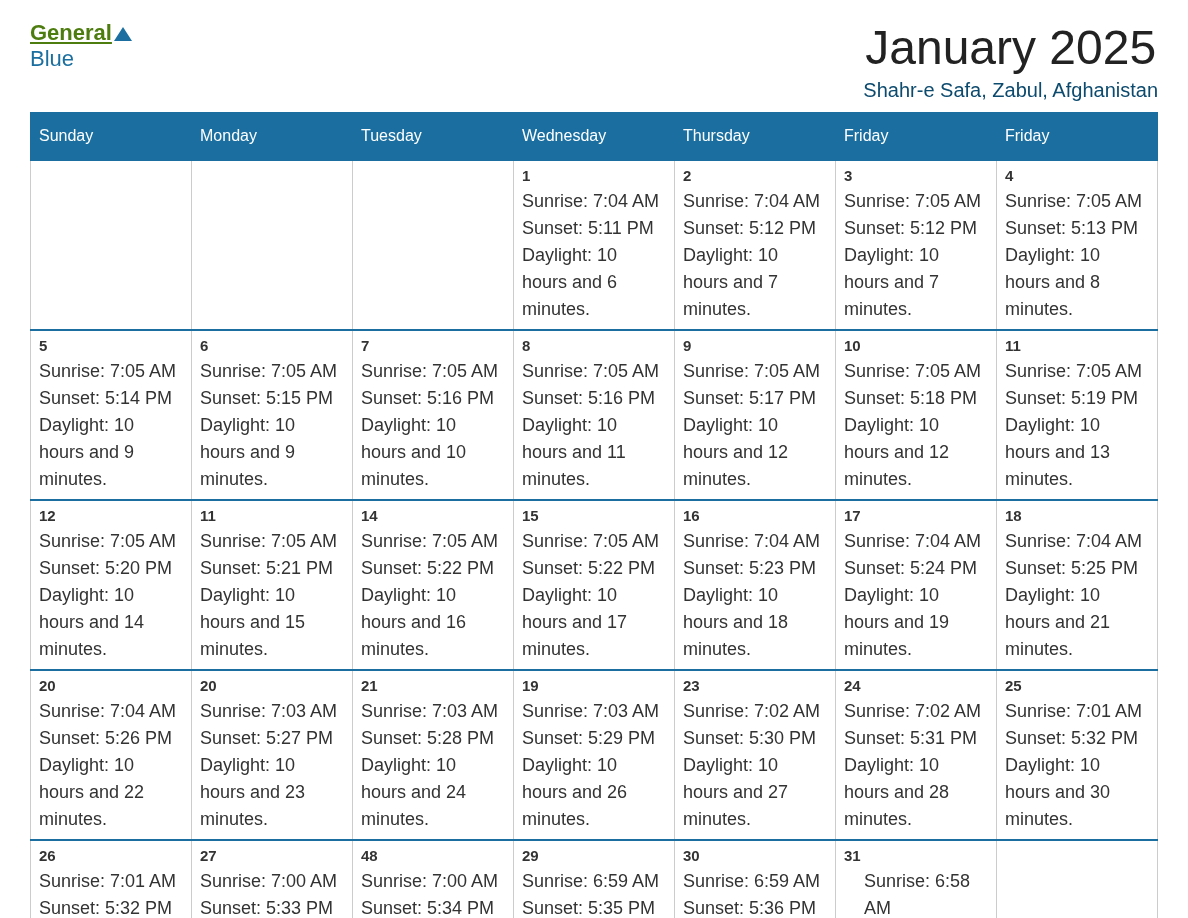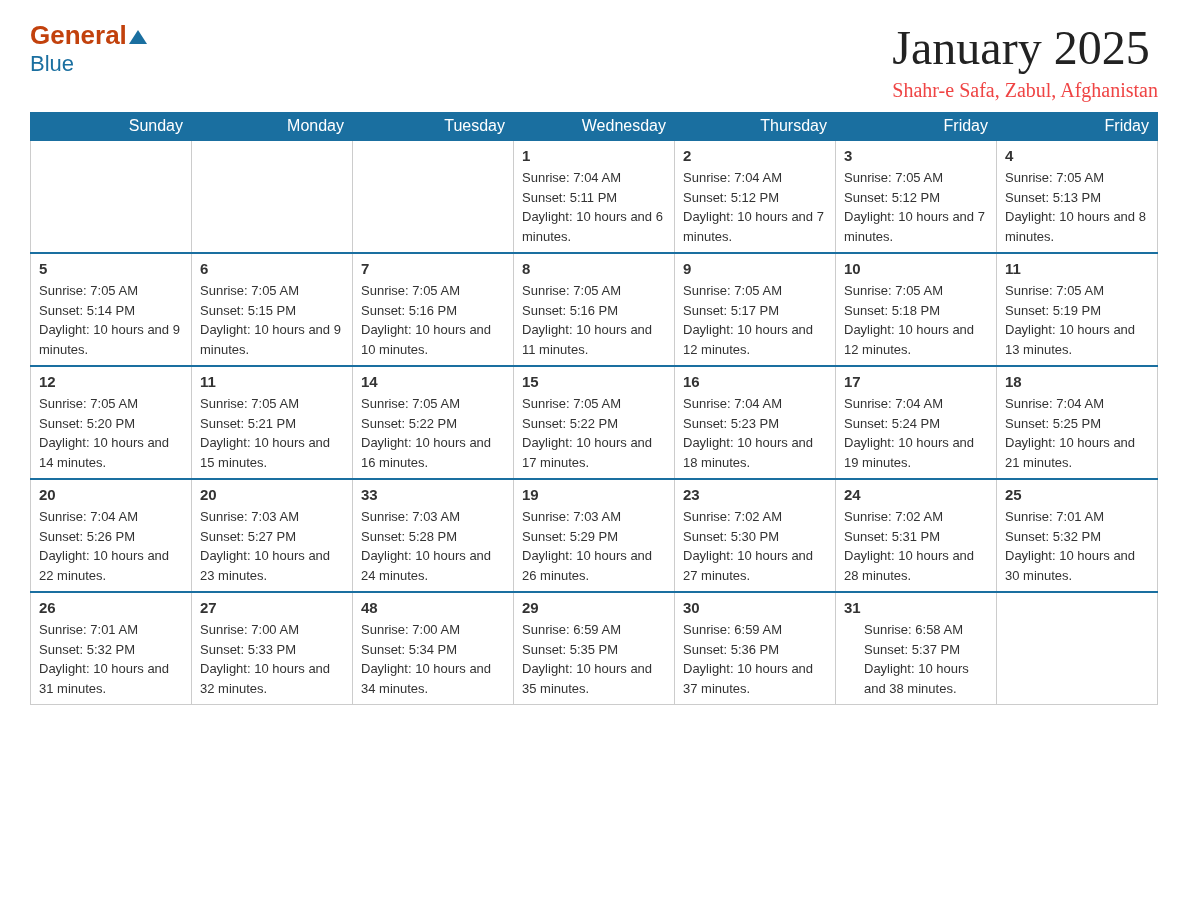--- a/index.html
+++ b/index.html
@@ -10,83 +10,83 @@
       min-height: 918px;
       padding: 20px 30px;
     }
     .header {
       display: flex;
       justify-content: space-between;
       align-items: flex-start;
       margin-bottom: 10px;
     }
     .logo-text-general {
-      font-size: 26px;
+      font-size: 22px;
       font-weight: bold;
-      color: #c2410c;
+      color: #4d7c0f;
+      text-decoration: underline;
     }
     .logo-text-blue {
       font-size: 22px;
       font-weight: normal;
       color: #1a6fa0;
     }
     .logo-wrapper {
       display: flex;
       flex-direction: column;
     }
     .logo-top {
       display: flex;
       align-items: center;
     }
     .title-section {
-      text-align: left;
-      font-family: Liberation Serif, serif;
+      text-align: center;
     }
     .calendar-title {
       font-size: 48px;
       font-weight: normal;
       color: #222;
     }
     .calendar-subtitle {
       font-size: 20px;
-      color: #ef4444;
+      color: #0c4a6e;
       margin-top: 4px;
     }
     table {
       width: 100%;
       border-collapse: collapse;
       margin-top: 10px;
     }
     thead tr th {
       background-color: #1a6fa0;
       color: white;
-      padding: 4px 8px;
+      padding: 14px 8px;
       font-size: 16px;
       font-weight: normal;
-      text-align: right;
+      text-align: left;
       border: 1px solid #1a6fa0;
     }
     tbody tr td {
       vertical-align: top;
       border: 1px solid #ccc;
       border-top: 2px solid #1a6fa0;
       padding: 6px 8px;
       font-size: 13px;
       color: #333;
       width: calc(100% / 7);
       min-height: 100px;
     }
     tbody tr td .day-num {
       font-size: 15px;
       font-weight: bold;
       display: block;
       margin-bottom: 4px;
     }
     tbody tr td .day-info {
-      font-size: 13px;
+      font-size: 18px;
       line-height: 1.5;
       color: #333;
     }
     tbody tr td.empty {
       border-top: 2px solid #1a6fa0;
     }
   </style>
 </head>
 <body>
 
@@ -244,21 +244,21 @@
 Sunset: 5:26 PM
 Daylight: 10 hours and 22 minutes.</div>
         </td>
         <td>
           <span class="day-num">20</span>
           <div class="day-info" style="white-space: pre-line;">Sunrise: 7:03 AM
 Sunset: 5:27 PM
 Daylight: 10 hours and 23 minutes.</div>
         </td>
         <td>
-          <span class="day-num">33</span>
+          <span class="day-num">21</span>
           <div class="day-info" style="white-space: pre-line;">Sunrise: 7:03 AM
 Sunset: 5:28 PM
 Daylight: 10 hours and 24 minutes.</div>
         </td>
         <td>
           <span class="day-num">19</span>
           <div class="day-info" style="white-space: pre-line;">Sunrise: 7:03 AM
 Sunset: 5:29 PM
 Daylight: 10 hours and 26 minutes.</div>
         </td>

